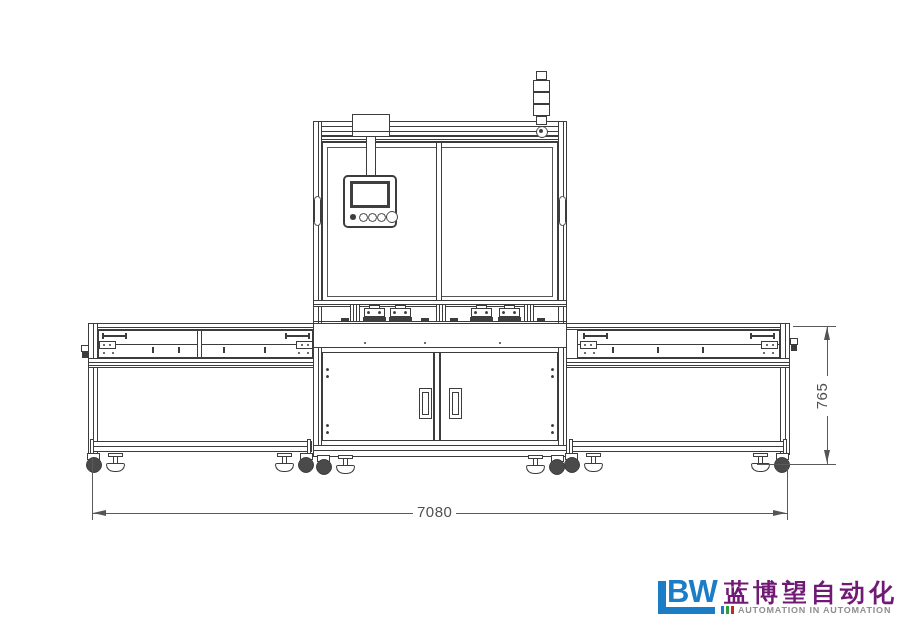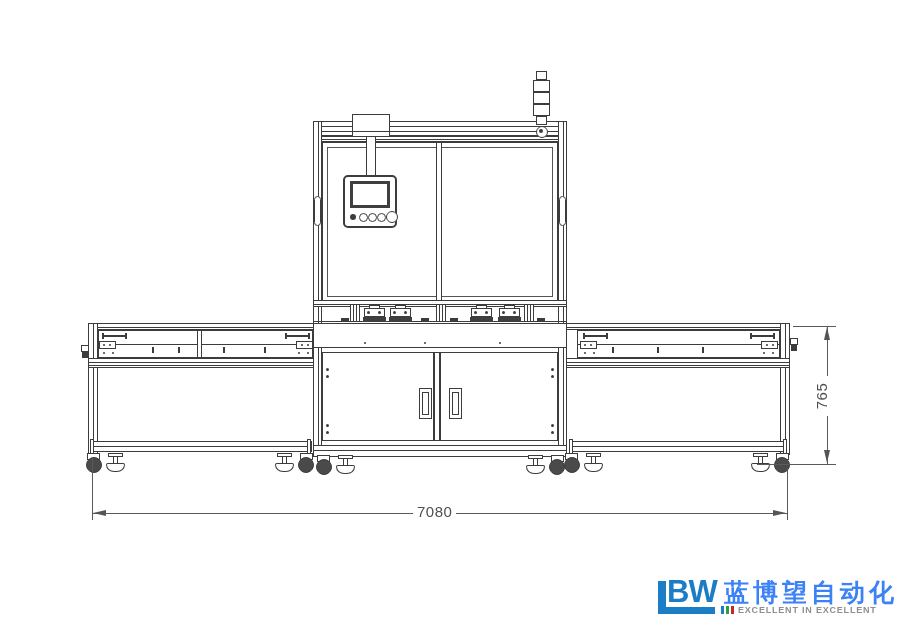--- a/index.html
+++ b/index.html
@@ -314,20 +314,20 @@
     <div class="dimline" style="left:827px;top:326px;width:1px;height:138px;"></div>
     <div class="arrow" style="left:824px;top:327px;border-left:3px solid transparent;border-right:3px solid transparent;border-bottom:13px solid #555;"></div>
     <div class="arrow" style="left:824px;top:450px;border-left:3px solid transparent;border-right:3px solid transparent;border-top:13px solid #555;"></div>
     <div class="dimtext-v" style="left:802px;top:388px;">765</div>
   </div>
 
   <div>
     <div class="abs" style="left: 658px; top: 581px; width: 8px; height: 33px; background: rgb(26, 125, 197);"></div>
     <div class="abs" style="left: 658px; top: 607px; width: 57px; height: 7px; background: rgb(26, 125, 197);"></div>
     <div class="lg-bw" style="left: 667px; top: 578px; color: rgb(26, 125, 197);">BW</div>
-    <div class="lg-cn" style="left: 724px; top: 579px; color: #3b82f6;">蓝博望自动化</div>
+    <div class="lg-cn" style="left: 724px; top: 579px; color: #701a75;">蓝博望自动化</div>
     <div class="abs" style="left: 721px; top: 606px; width: 3px; height: 8px; background: rgb(26, 125, 197);"></div>
     <div class="abs" style="left: 726px; top: 606px; width: 3px; height: 8px; background: rgb(47, 158, 63);"></div>
     <div class="abs" style="left: 731px; top: 606px; width: 3px; height: 8px; background: rgb(193, 39, 45);"></div>
-    <div class="lg-tag" style="left: 738px; top: 605px; color: rgb(143, 143, 143);">EXCELLENT IN EXCELLENT</div>
+    <div class="lg-tag" style="left: 738px; top: 605px; color: rgb(143, 143, 143);">AUTOMATION IN AUTOMATION</div>
   </div>
 
 </div>
 
 </body></html>

